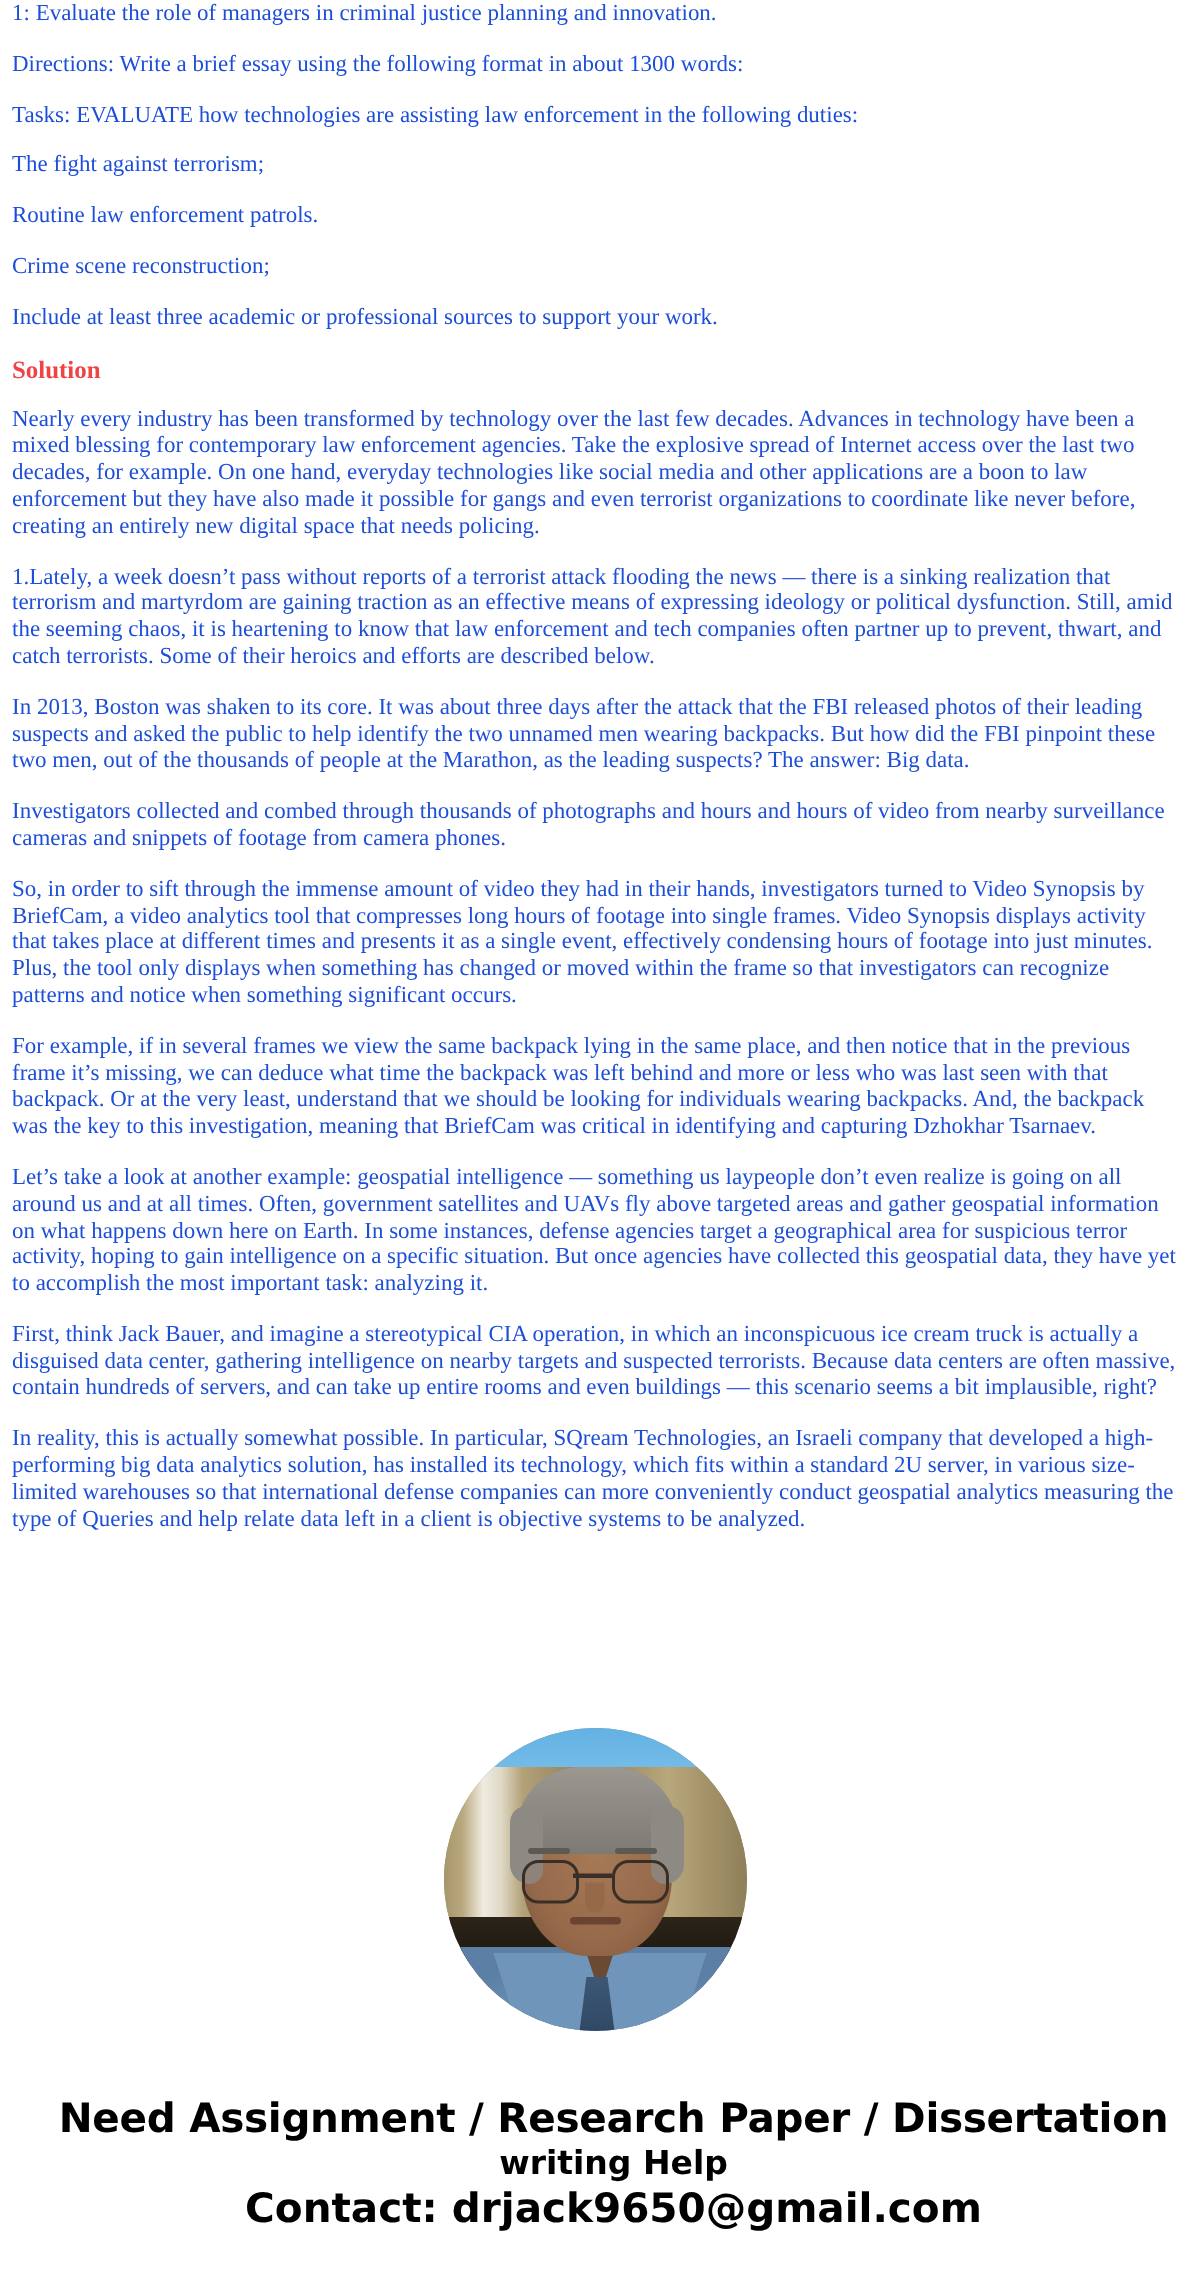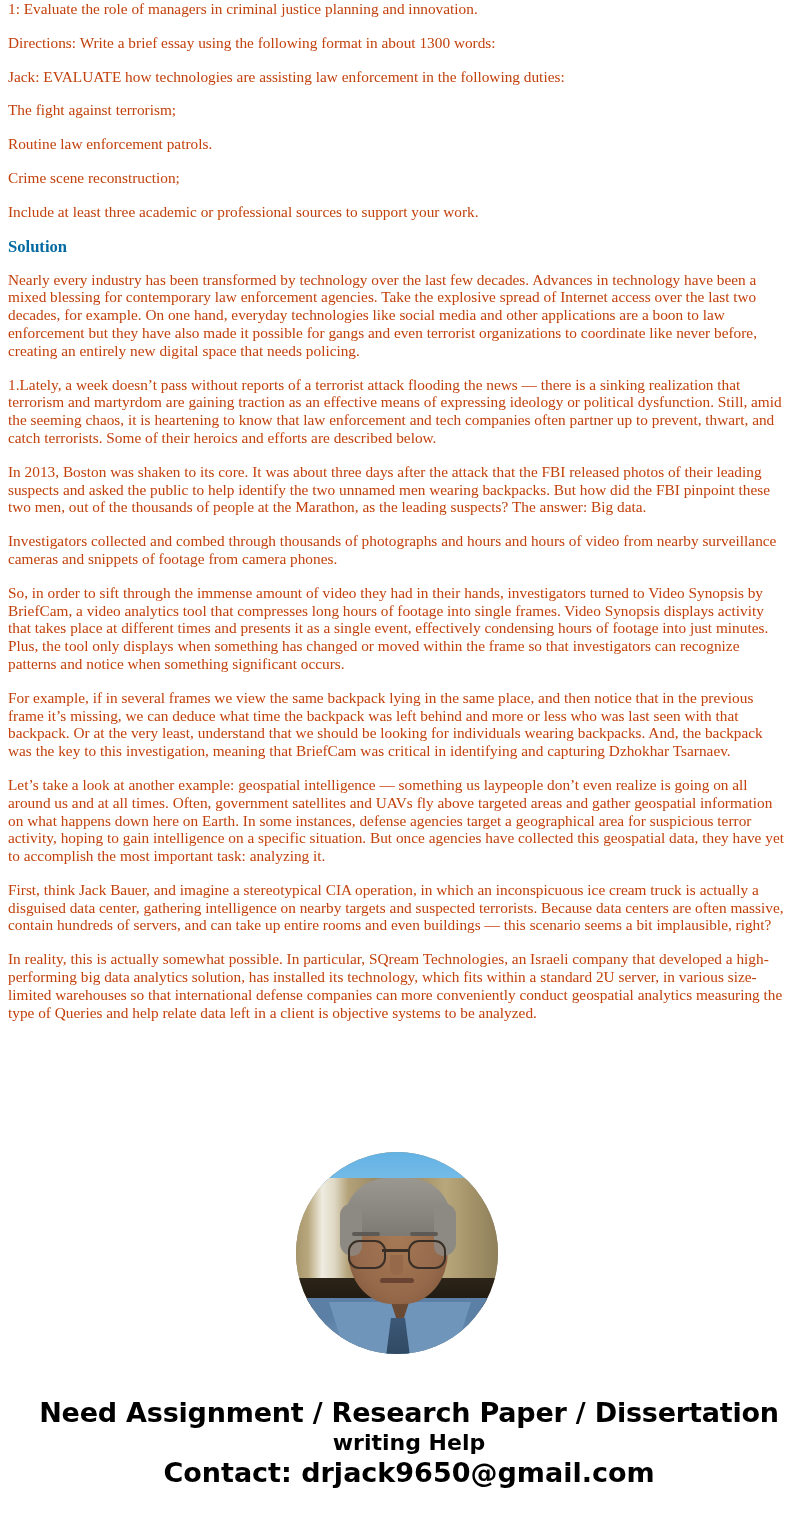--- a/index.html
+++ b/index.html
@@ -30,30 +30,30 @@
     
     height: 1125px;
     overflow: hidden;
   }
 
   p.para {
     margin: 0 0 16px 0;
     font-size: 15.3px;
     line-height: 17.8px;
     text-align: left;
-    color: #c2410c;
+    color: #1d4ed8;
     letter-spacing: 0.01px;
   }
 
   h3.solution-heading {
     margin: 0 0 15px 0;
     font-size: 16.6px;
     line-height: 19px;
     font-weight: bold;
-    color: #0369a1;
+    color: #ef4444;
   }
 
   
   .avatar-wrap {
     position: absolute;
     left: 0;
     top: 1152px;
     width: 794px;
     height: 204px;
   }
@@ -190,21 +190,21 @@
 </style>
 </head>
 <body>
 
 <div class="doc">
 
   <div class="text-block">
 
     <p class="para">1: Evaluate the role of managers in criminal justice planning and innovation.</p>
     <p class="para">Directions: Write a brief essay using the following format in about 1300 words:</p>
-    <p class="para">Jack: EVALUATE how technologies are assisting law enforcement in the following duties:</p>
+    <p class="para">Tasks: EVALUATE how technologies are assisting law enforcement in the following duties:</p>
     <p class="para">The fight against terrorism;</p>
     <p class="para">Routine law enforcement patrols.</p>
     <p class="para">Crime scene reconstruction;</p>
     <p class="para">Include at least three academic or professional sources to support your work.</p>
 
     <h3 class="solution-heading">Solution</h3>
 
     <p class="para">Nearly every industry has been transformed by technology over the last few decades. Advances in technology have been a mixed blessing for contemporary law enforcement agencies. Take the explosive spread of Internet access over the last two decades, for example. On one hand, everyday technologies like social media and other applications are a boon to law enforcement but they have also made it possible for gangs and even terrorist organizations to coordinate like never before, creating an entirely new digital space that needs policing.</p>
     <p class="para">1.Lately, a week doesn’t pass without reports of a terrorist attack flooding the news — there is a sinking realization that terrorism and martyrdom are gaining traction as an effective means of expressing ideology or political dysfunction. Still, amid the seeming chaos, it is heartening to know that law enforcement and tech companies often partner up to prevent, thwart, and catch terrorists. Some of their heroics and efforts are described below.</p>
     <p class="para">In 2013, Boston was shaken to its core. It was about three days after the attack that the FBI released photos of their leading suspects and asked the public to help identify the two unnamed men wearing backpacks. But how did the FBI pinpoint these two men, out of the thousands of people at the Marathon, as the leading suspects? The answer: Big data.</p>

